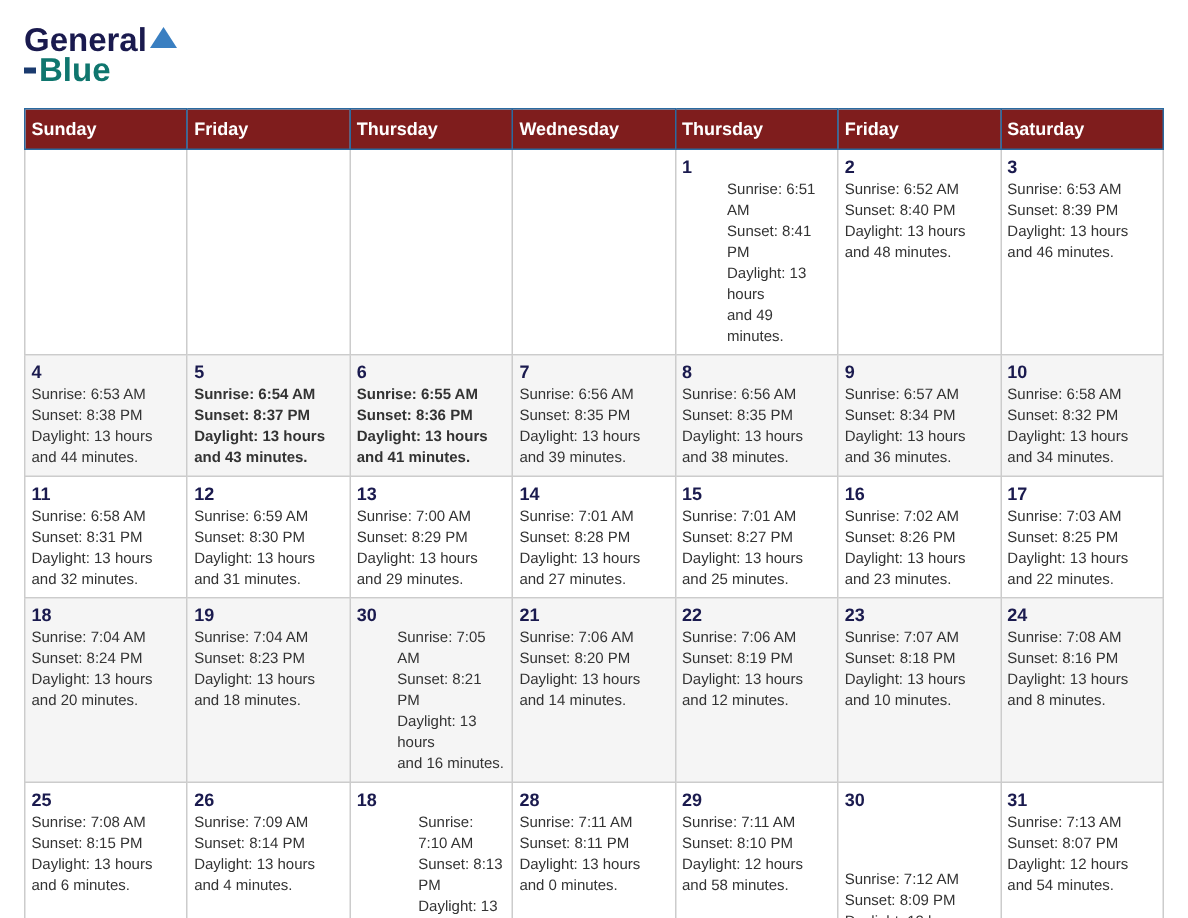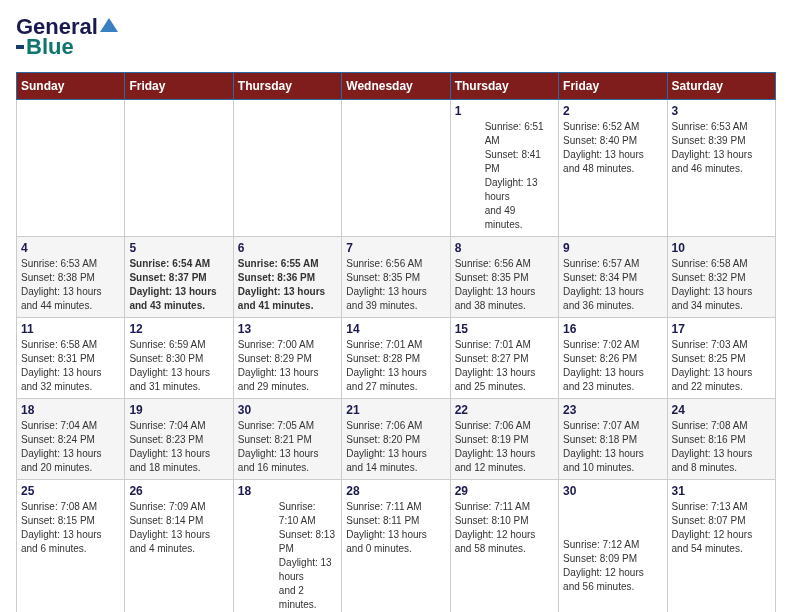--- a/index.html
+++ b/index.html
@@ -254,21 +254,21 @@
         </td>
         <td>
           <span class="day-number">19</span>
           <div class="day-info" style="white-space: pre-line;">Sunrise: 7:04 AM
 Sunset: 8:23 PM
 Daylight: 13 hours
 and 18 minutes.</div>
         </td>
         <td>
           <span class="day-number">30</span>
-          <div class="day-info" style="white-space: pre-line;">Sunrise: 7:05 AM
+          <div class="day-info" style="white-space: pre-line; margin-left: 27px;">Sunrise: 7:05 AM
 Sunset: 8:21 PM
 Daylight: 13 hours
 and 16 minutes.</div>
         </td>
         <td>
           <span class="day-number">21</span>
           <div class="day-info" style="white-space: pre-line;">Sunrise: 7:06 AM
 Sunset: 8:20 PM
 Daylight: 13 hours
 and 14 minutes.</div>

